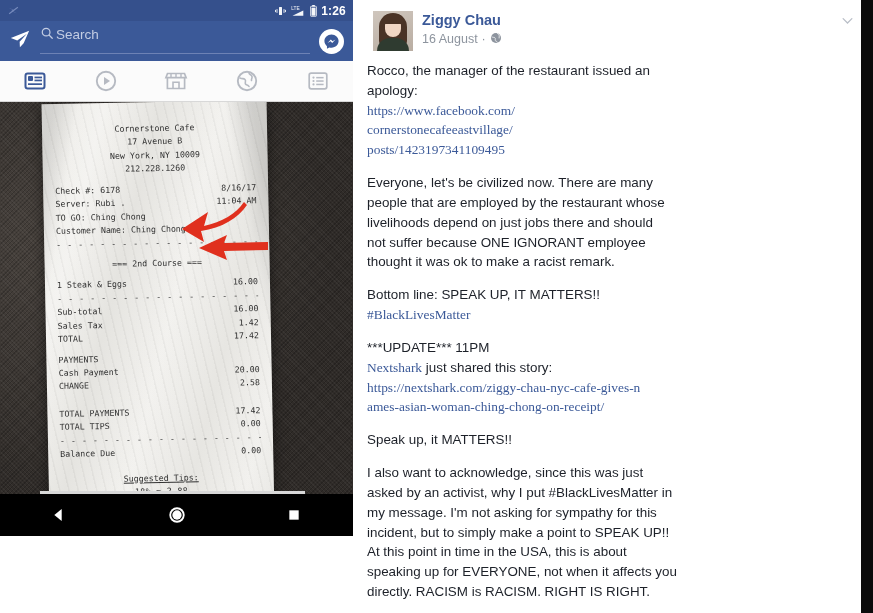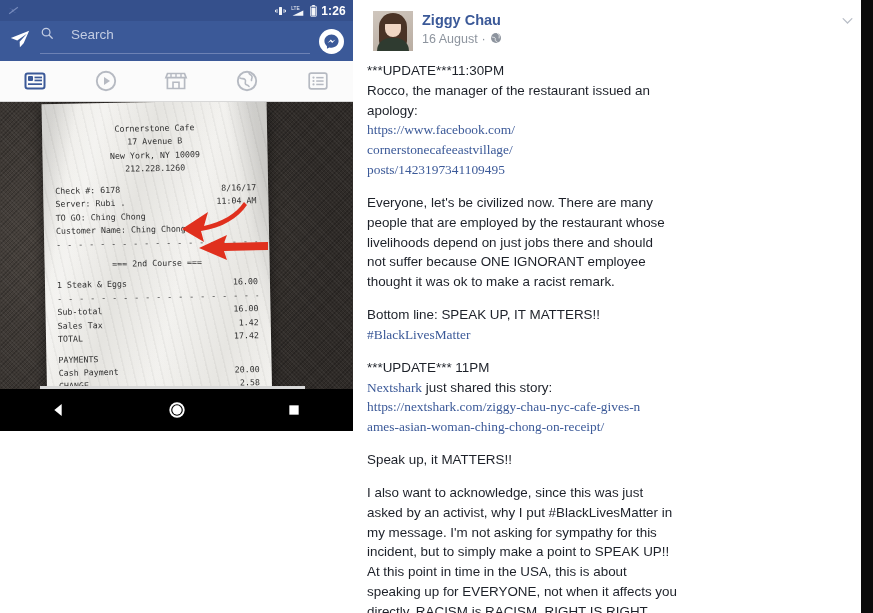--- a/index.html
+++ b/index.html
@@ -5,40 +5,40 @@
   * { box-sizing: border-box; margin: 0; padding: 0; }
   html, body {
     width: 873px; height: 613px;
     background: #0b0b0b;
     font-family: "Liberation Sans", sans-serif;
     overflow: hidden;
   }
   .screen { position: relative; width: 873px; height: 613px; display: flex; background: #ffffff; }
 
   
-  .phone { position: relative; width: 353px; height: 431px; background: #000; flex: 0 0 353px; overflow: hidden; }
+  .phone { position: relative; width: 353px; height: 536px; background: #000; flex: 0 0 353px; overflow: hidden; }
 
   
   .statusbar {
     height: 21px; background: #35508c; color: #fff;
     display: flex; align-items: center; padding: 0 7px;
     font-size: 11px;
   }
   .sb-left { display: flex; align-items: center; gap: 4px; flex: 1; }
   .sb-right { display: flex; align-items: center; gap: 4px; }
   .sb-icon { opacity: .95; display: inline-flex; align-items: center; }
   .sb-time { font-size: 12px; font-weight: bold; letter-spacing: .2px; }
 
   
   .fbbar {
     height: 40px; background: #3b5998; display: flex; align-items: center;
     padding: 0 9px; gap: 9px;
   }
   .searchfield {
-    flex: 1; height: 26px; display: flex; align-items: center; gap: 17px;
+    flex: 1; height: 26px; display: flex; align-items: center; gap: 2px;
     border-bottom: 1px solid #6d82b5; padding-bottom: 12px; text-align: center;
   }
   .search-ph { color: #c3cde3; font-size: 13.5px; }
   .msgr-btn {
     width: 25px; height: 25px; border-radius: 50%; background: #fff;
     display: flex; align-items: center; justify-content: center; flex: 0 0 25px;
   }
 
   
   .tabbar {
@@ -366,21 +366,20 @@
         </div>
       </div>
       <div class="chevron">
         <svg width="15" height="15" viewBox="0 0 24 24">
             <path d="M5 9l7 7 7-7" fill="none" stroke="#b9bec7" stroke-width="2" stroke-linecap="round"></path>
           </svg>
       </div>
     </div>
 
     <div class="body-text" id="post-body">
-        <span class="ln">***UPDATE***11:30PM</span>
         <span class="ln">Rocco, the manager of the restaurant issued an</span>
         <span class="ln">apology:</span>
         <span class="ln lnk">https://www.facebook.com/</span>
         <span class="ln lnk">cornerstonecafeeastvillage/</span>
         <span class="ln lnk">posts/1423197341109495</span>
         <span class="gap"></span>
         <span class="ln">Everyone, let's be civilized now. There are many</span>
         <span class="ln">people that are employed by the restaurant whose</span>
         <span class="ln">livelihoods depend on just jobs there and should</span>
         <span class="ln">not suffer because ONE IGNORANT employee</span>

